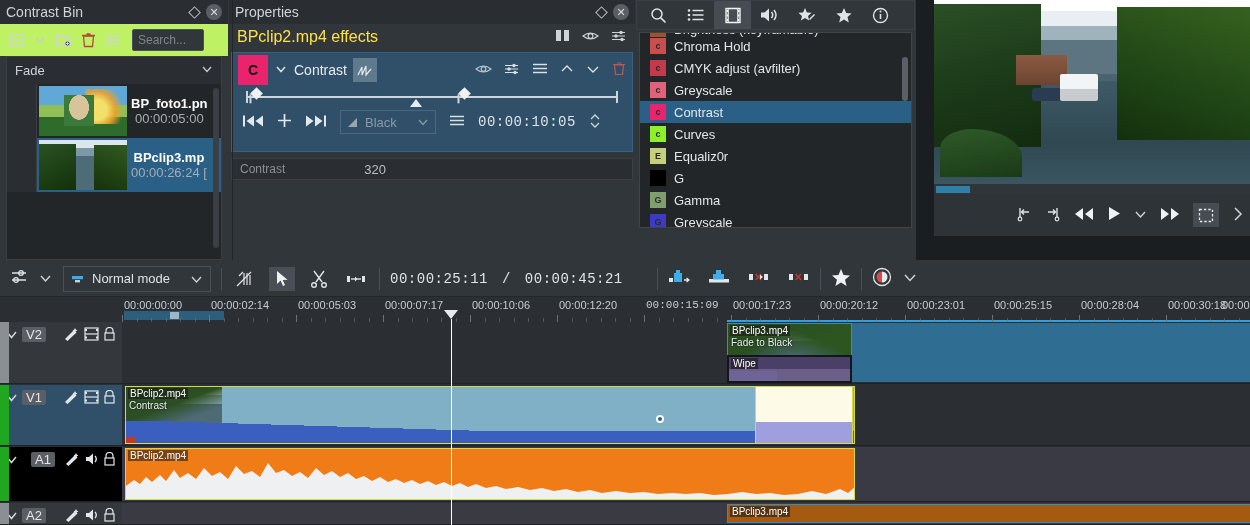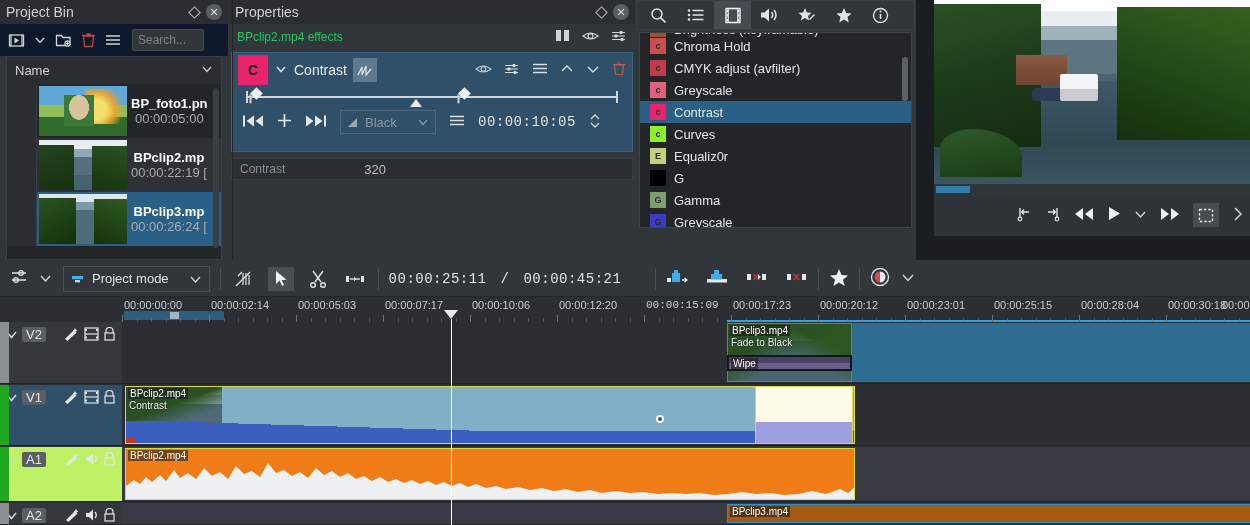--- a/index.html
+++ b/index.html
@@ -21,21 +21,21 @@
   .diamond { width:9px; height:9px; border:1px solid #b8bcc0; transform:rotate(45deg); }
   .xbtn {
     width:16px; height:16px; border-radius:50%; background:#5a5f65;
     color:#d8dbde; font-size:11px; line-height:16px; text-align:center;
   }
 
   
   #bin { position:absolute; left:0; top:0; width:228px; height:260px; background:#31363b; }
   #bin .tb {
     height:32px; display:flex; align-items:center; gap:9px; padding:0 8px;
-    background:#0f172a;
+    background:#bef264;
   }
   #bin .tb svg { display:block; }
   .searchbox {
     margin-left:2px; width:72px; height:22px; border:1px solid #4a4f55;
     border-radius:2px; color:#7e848a; font-size:12px; padding:0 5px;
     display:flex; align-items:center; background:#31363b;
   }
   .bin-head {
     height:28px; margin:0 6px; background:#2a2e32; display:flex;
     align-items:center; padding:0 8px; font-size:13px; color:#cfd3d7;
@@ -66,21 +66,21 @@
      background:linear-gradient(200deg,#2b5124,#16330f); }
   .th-canal2 { background:linear-gradient(#dde6ec 0 16%, #7d98a6 16% 32%, #4e6b78 32% 100%); }
   .th-canal2:before{ content:""; position:absolute; left:0; top:8%; width:42%; height:92%;
      background:linear-gradient(150deg,#2a5223,#133009); }
   .th-canal2:after{ content:""; position:absolute; right:0; top:10%; width:38%; height:90%;
      background:linear-gradient(205deg,#30591f,#16320d); }
 
   
   #props { position:absolute; left:229px; top:0; width:406px; height:260px; background:#31363b; }
   .p-sub { height:26px; display:flex; align-items:center; padding:0 8px; background:#31363b; }
-  .p-sub .lab { flex:1; font-size:12px; color:#22c55e; }
+  .p-sub .lab { flex:1; font-size:16px; color:#fde047; }
   .p-sub .ic { display:flex; gap:12px; align-items:center; }
   .efx-stack { margin:2px 2px 0 2px; background:#2f5068; border:1px solid #3a6080; height:100px; }
   .efx-row { height:34px; display:flex; align-items:center; padding:0 6px; gap:6px; }
   .efx-badge {
     width:30px; height:30px; background:#e9246d; color:#111; font-weight:bold;
     font-size:14px; display:flex; align-items:center; justify-content:center;
   }
   .efx-name { font-size:14px; color:#e7eaed; }
   .efx-kf { width:24px; height:24px; background:#5f7a8d; display:flex; align-items:center; justify-content:center;}
   .efx-spacer { flex:1; }
@@ -181,21 +181,21 @@
 
   svg { pointer-events:none; }
 </style>
 </head>
 <body>
 
 <div class="app">
 
   <div id="bin">
     <div class="panel-title">
-      <div class="t">Project Bin</div>
+      <div class="t">Contrast Bin</div>
       <div class="pt-icons">
         <div class="diamond"></div>
         <div class="xbtn">✕</div>
       </div>
     </div>
     <div class="tb">
       <span>
         <svg width="17" height="17" viewBox="0 0 17 17">
             <rect x="1.5" y="3" width="14" height="11" fill="none" stroke="#d0d4d8" stroke-width="1.3"></rect>
             <rect x="1.5" y="3" width="2.5" height="11" fill="#d0d4d8" opacity=".6"></rect>
@@ -222,42 +222,34 @@
           </svg>
       </span>
       <span>
         <svg width="16" height="14" viewBox="0 0 16 14">
             <path d="M1 3 h14 M1 7 h14 M1 11 h14" stroke="#d0d4d8" stroke-width="1.6"></path>
           </svg>
       </span>
       <div class="searchbox">Search...</div>
     </div>
     <div class="bin-head">
-      <span class="nm">Name</span>
+      <span class="nm">Fade</span>
       <span>
         <svg width="12" height="12" viewBox="0 0 12 12">
             <path d="M2 4 L6 8.5 L10 4" fill="none" stroke="#c8ccd0" stroke-width="1.3"></path>
           </svg>
       </span>
     </div>
     <div class="bin-list">
       <div class="bin-row">
         <div class="bin-indent"></div>
         <div class="thumb th-foto"></div>
         <div class="bin-txt">
           <div class="n">BP_foto1.pn</div>
           <div class="d">00:00:05:00</div>
-        </div>
-      </div>
-      <div class="bin-row alt">
-        <div class="bin-indent"></div>
-        <div class="thumb th-canal"></div>
-        <div class="bin-txt">
-          <div class="n">BPclip2.mp</div>
-          <div class="d">00:00:22:19 [</div>
         </div>
       </div>
       <div class="bin-row sel">
         <div class="bin-indent"></div>
         <div class="thumb th-canal2"></div>
         <div class="bin-txt">
           <div class="n">BPclip3.mp</div>
           <div class="d">00:00:26:24 [</div>
         </div>
       </div>
@@ -590,21 +582,21 @@
       <span>
         <svg width="13" height="10" viewBox="0 0 13 10">
             <path d="M2 3 L6.5 8 L11 3" fill="none" stroke="#cfd4d9" stroke-width="1.4"></path>
           </svg>
       </span>
       <div class="modecombo">
         <svg width="13" height="12" viewBox="0 0 13 12">
             <rect x="1" y="3" width="11" height="3.2" fill="#3daee9"></rect>
             <rect x="4" y="7" width="5" height="2.4" fill="#c9ced3"></rect>
           </svg>
-        <span>Project mode</span>
+        <span>Normal mode</span>
         <svg width="13" height="10" viewBox="0 0 13 10" style="margin-left:12px;">
             <path d="M2 3 L6.5 8 L11 3" fill="none" stroke="#cfd4d9" stroke-width="1.3"></path>
           </svg>
       </div>
     </div>
     <div class="vsep"></div>
     <div class="tsec">
       <span class="tlbtn">
         <svg width="20" height="18" viewBox="0 0 20 18">
             <path d="M2 16 L16 2" stroke="#dfe3e7" stroke-width="1.3"></path>
@@ -801,21 +793,21 @@
     </div>
 
     <div class="trk" style="top:25px; height:62px; background:#2b2f33;">
       <div class="trk-body" style="background:#2b2f33;">
         <div class="clip" style="left:605px; width:125px; background:linear-gradient(#dfe6ea 0 20%, #8aa6b2 20% 40%, #4f6b76 40% 100%); border:1px solid #2f8fc4;">
           <div style="position:absolute;inset:0;background:linear-gradient(150deg,#2a5022 0 30%, rgba(40,70,30,0) 55%),linear-gradient(205deg,#2c5520 0 28%, rgba(40,70,30,0) 52%),linear-gradient(#e9eef1 0 16%,#8ea8b4 16% 30%,#4a6670 30% 100%);"></div>
           <div class="clip-lab">BPclip3.mp4</div>
           <div class="clip-efx">Fade to Black</div>
         </div>
         <div class="clip" style="left:730px; right:0; background:#2f6d92;"></div>
-        <div class="clip" style="left:605px; width:125px; top:33px; height:16px; background:#5b4f78; border:2px solid #14161a;">
+        <div class="clip" style="left:605px; width:125px; top:33px; height:28px; background:#5b4f78; border:2px solid #14161a;">
           <div style="position:absolute;inset:0;background:linear-gradient(#4a3f66 0 50%, #6b5f89 50% 100%);"></div>
           <div style="position:absolute;left:0;top:14px;width:48px;height:14px;background:#6f6497;"></div>
           <div class="clip-lab">Wipe</div>
         </div>
       </div>
       <div class="trk-head">
         <div class="trk-acc" style="background:#8a8f94;"></div>
         <div class="trk-chev">
           <svg width="13" height="11" viewBox="0 0 13 11">
               <path d="M2 3 L6.5 8.5 L11 3" fill="none" stroke="#d2d6da" stroke-width="1.5"></path>
@@ -906,21 +898,21 @@
                      L94,26 L102,33 L110,20 L118,28 L126,25 L134,31 L142,17 L150,27 L158,24 L166,30 L174,26 L182,32
                      L190,22 L198,29 L206,25 L214,31 L222,27 L230,33 L238,30 L246,35 L254,31 L262,36 L270,33 L278,37
                      L286,34 L294,38 L302,35 L310,39 L318,36 L326,40 L334,37 L342,41 L350,38 L360,42 L370,40 L380,43
                      L392,41 L404,44 L416,42 L428,45 L440,43 L452,46 L464,44 L476,47 L490,45 L504,47 L518,46 L532,48
                      L546,47 L560,48 L574,47 L588,49 L602,48 L616,46 L630,48 L644,47 L658,49 L672,48 L686,45 L700,48
                      L714,43 L722,47 L730,40 L730,53 Z" fill="#eef0f2"></path>
           </svg>
           <div class="clip-lab">BPclip2.mp4</div>
         </div>
       </div>
-      <div class="trk-head" style="background:#bef264;">
+      <div class="trk-head" style="background:#000000;gap:9px;">
         <div class="trk-acc" style="background:#1fa81f;"></div>
         <div class="trk-chev">
           <svg width="13" height="11" viewBox="0 0 13 11">
               <path d="M2 3 L6.5 8.5 L11 3" fill="none" stroke="#d2d6da" stroke-width="1.5"></path>
             </svg>
         </div>
         <span class="trk-nm">A1</span>
         <div class="trk-ic">
           <span>
             <svg width="17" height="14" viewBox="0 0 17 14">

